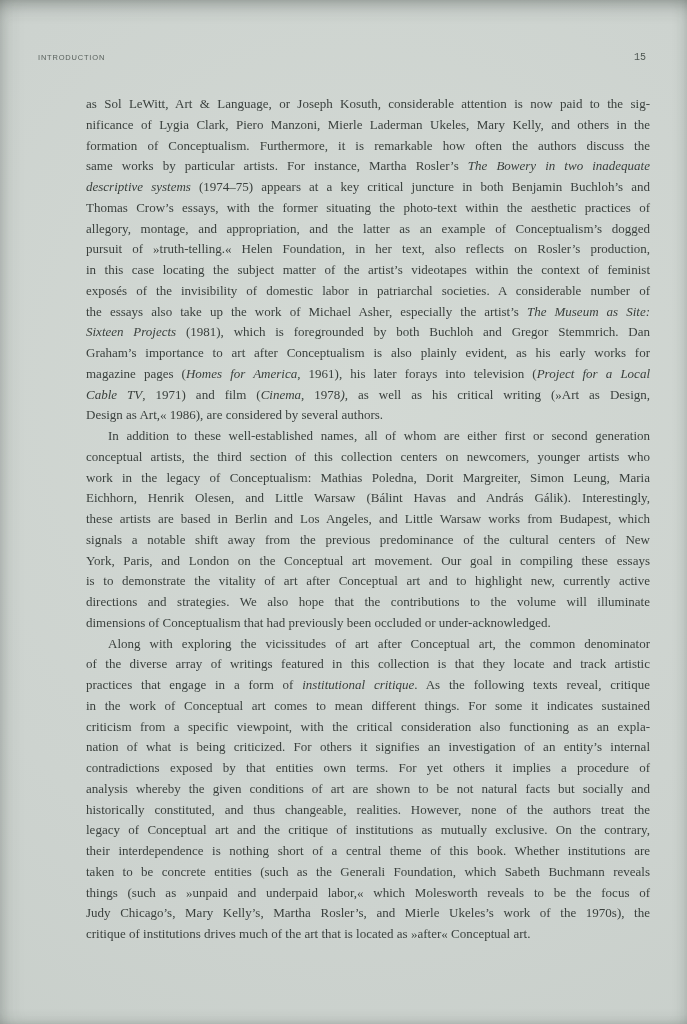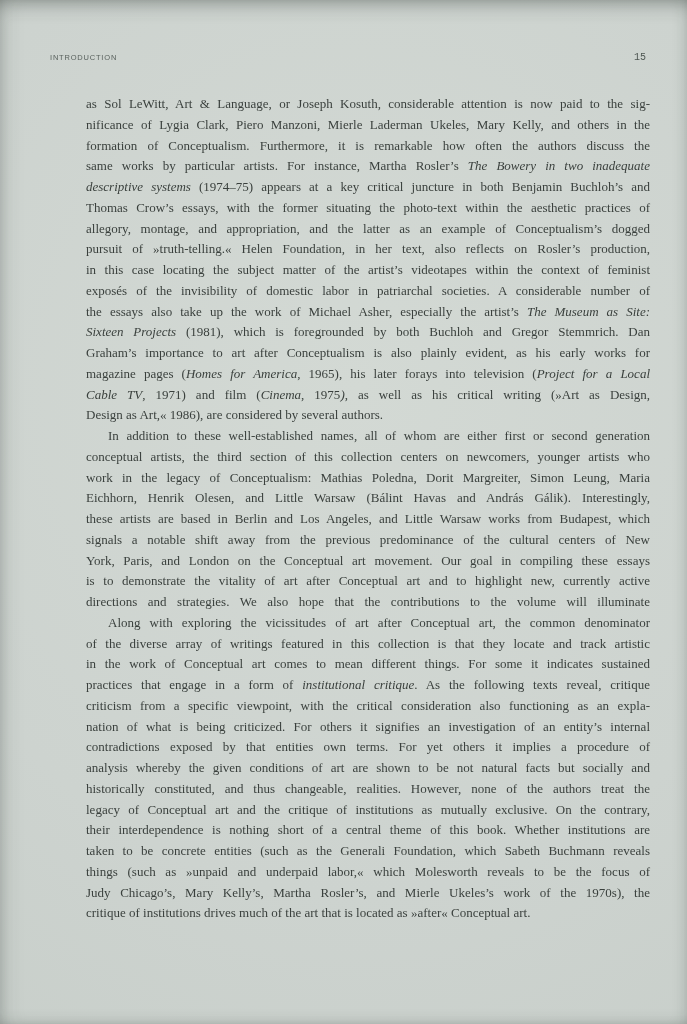--- a/index.html
+++ b/index.html
@@ -29,21 +29,20 @@
     display: flex;
     justify-content: space-between;
     align-items: baseline;
     height: 12px;
   }
   .running-head {
     font-family: "Liberation Sans", sans-serif;
     font-size: 7.5px;
     letter-spacing: 0.8px;
     color: #59615d;
-    margin-left: 12px;
   }
   .page-number {
     font-family: Liberation Mono, monospace;
     font-size: 10px;
     color: #4d5551;
     padding-right: 4px;
   }
   .page-body {
     margin-top: 30px;
     color: #3a403d;
@@ -85,40 +84,41 @@
           <div class="line"><span>same works by particular artists. For instance, Martha Rosler’s </span><em>The Bowery in two inadequate</em></div>
           <div class="line"><em>descriptive systems</em><span> (1974–75) appears at a key critical juncture in both Benjamin Buchloh’s and</span></div>
           <div class="line"><span>Thomas Crow’s essays, with the former situating the photo-text within the aesthetic practices of</span></div>
           <div class="line"><span>allegory, montage, and appropriation, and the latter as an example of Conceptualism’s dogged</span></div>
           <div class="line"><span>pursuit of »truth-telling.« Helen Foundation, in her text, also reflects on Rosler’s production,</span></div>
           <div class="line"><span>in this case locating the subject matter of the artist’s videotapes within the context of feminist</span></div>
           <div class="line"><span>exposés of the invisibility of domestic labor in patriarchal societies. A considerable number of</span></div>
           <div class="line"><span>the essays also take up the work of Michael Asher, especially the artist’s </span><em>The Museum as Site:</em></div>
           <div class="line"><em>Sixteen Projects</em><span> (1981), which is foregrounded by both Buchloh and Gregor Stemmrich. Dan</span></div>
           <div class="line"><span>Graham’s importance to art after Conceptualism is also plainly evident, as his early works for</span></div>
-          <div class="line"><span>magazine pages (</span><em>Homes for America</em><span>, 1965), his later forays into television (</span><em>Project for a Local</em></div>
-          <div class="line"><em>Cable TV</em><span>, 1971) and film (</span><em>Cinema</em><span>, 1975</span><em>)</em><span>, as well as his critical writing (»Art as Design,</span></div>
+          <div class="line"><span>magazine pages (</span><em>Homes for America</em><span>, 1961), his later forays into television (</span><em>Project for a Local</em></div>
+          <div class="line"><em>Cable TV</em><span>, 1971) and film (</span><em>Cinema</em><span>, 1978</span><em>)</em><span>, as well as his critical writing (»Art as Design,</span></div>
           <div class="line last"><span>Design as Art,« 1986), are considered by several authors.</span></div>
         </div>
         <div class="paragraph">
           <div class="line indent"><span>In addition to these well-established names, all of whom are either first or second generation</span></div>
           <div class="line"><span>conceptual artists, the third section of this collection centers on newcomers, younger artists who</span></div>
           <div class="line"><span>work in the legacy of Conceptualism: Mathias Poledna, Dorit Margreiter, Simon Leung, Maria</span></div>
           <div class="line"><span>Eichhorn, Henrik Olesen, and Little Warsaw (Bálint Havas and András Gálik). Interestingly,</span></div>
           <div class="line"><span>these artists are based in Berlin and Los Angeles, and Little Warsaw works from Budapest, which</span></div>
           <div class="line"><span>signals a notable shift away from the previous predominance of the cultural centers of New</span></div>
           <div class="line"><span>York, Paris, and London on the Conceptual art movement. Our goal in compiling these essays</span></div>
           <div class="line"><span>is to demonstrate the vitality of art after Conceptual art and to highlight new, currently active</span></div>
           <div class="line"><span>directions and strategies. We also hope that the contributions to the volume will illuminate</span></div>
+          <div class="line last"><span>dimensions of Conceptualism that had previously been occluded or under-acknowledged.</span></div>
         </div>
         <div class="paragraph">
           <div class="line indent"><span>Along with exploring the vicissitudes of art after Conceptual art, the common denominator</span></div>
           <div class="line"><span>of the diverse array of writings featured in this collection is that they locate and track artistic</span></div>
+          <div class="line"><span>practices that engage in a form of </span><em>institutional critique</em><span>. As the following texts reveal, critique</span></div>
           <div class="line"><span>in the work of Conceptual art comes to mean different things. For some it indicates sustained</span></div>
-          <div class="line"><span>practices that engage in a form of </span><em>institutional critique</em><span>. As the following texts reveal, critique</span></div>
           <div class="line"><span>criticism from a specific viewpoint, with the critical consideration also functioning as an expla-</span></div>
           <div class="line"><span>nation of what is being criticized. For others it signifies an investigation of an entity’s internal</span></div>
           <div class="line"><span>contradictions exposed by that entities own terms. For yet others it implies a procedure of</span></div>
           <div class="line"><span>analysis whereby the given conditions of art are shown to be not natural facts but socially and</span></div>
           <div class="line"><span>historically constituted, and thus changeable, realities. However, none of the authors treat the</span></div>
           <div class="line"><span>legacy of Conceptual art and the critique of institutions as mutually exclusive. On the contrary,</span></div>
           <div class="line"><span>their interdependence is nothing short of a central theme of this book. Whether institutions are</span></div>
           <div class="line"><span>taken to be concrete entities (such as the Generali Foundation, which Sabeth Buchmann reveals</span></div>
           <div class="line"><span>things (such as »unpaid and underpaid labor,« which Molesworth reveals to be the focus of</span></div>
           <div class="line"><span>Judy Chicago’s, Mary Kelly’s, Martha Rosler’s, and Mierle Ukeles’s work of the 1970s), the</span></div>

